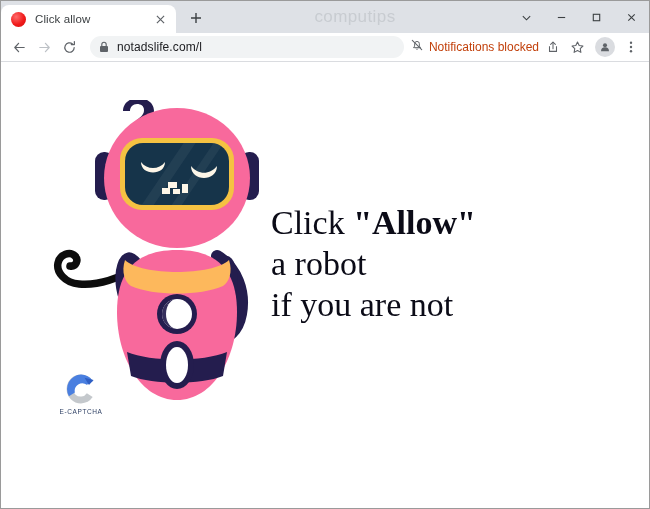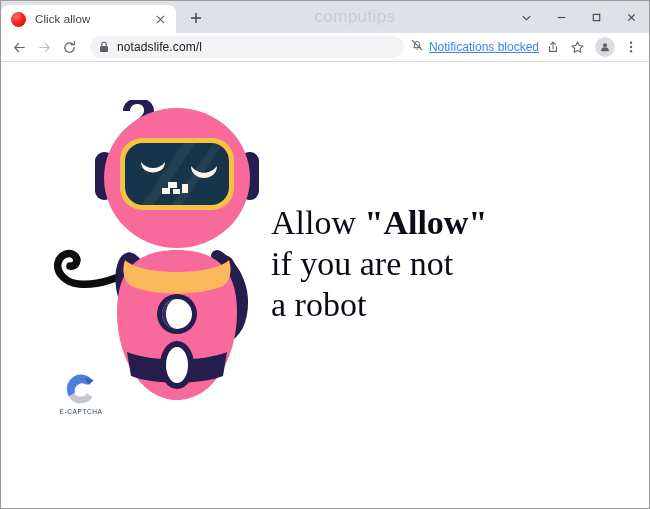--- a/index.html
+++ b/index.html
@@ -182,24 +182,23 @@
 
   .notif-chip {
     display: flex;
     align-items: center;
     flex: 0 0 auto;
     margin-right: 2px;
     color: #5f6368;
   }
   .notif-label {
     font-size: 12px;
-    color: #3b82f6;
+    color: #c2410c;
     margin-left: 5px;
     white-space: nowrap;
-    text-decoration: underline;
   }
 
   .tb-icon {
     width: 24px;
     height: 24px;
     display: flex;
     align-items: center;
     justify-content: center;
     flex: 0 0 auto;
     color: #5f6368;
@@ -458,19 +457,19 @@
         <svg viewBox="0 0 40 40" width="36" height="36" aria-hidden="true">
           <path d="M20 4 A16 16 0 1 0 20 36 A16 16 0 0 0 33 29 L26.5 24.6 A8.4 8.4 0 1 1 26.5 15.4 L33 11 A16 16 0 0 0 20 4 Z" fill="#c4c8cc"></path>
           <path d="M20 4 A16 16 0 0 0 6.6 28 L13.2 23.8 A8.4 8.4 0 0 1 26.5 15.4 L33 11 A16 16 0 0 0 20 4 Z" fill="#4a7fe0"></path>
           <path d="M24 7.6 L34 10 L28.8 15.6 Z" fill="#2f5fc4"></path>
         </svg>
       </div>
       <div class="captcha-label">E-CAPTCHA</div>
     </div>
 
     <div class="headline">
-      <div><span>Allow </span><span class="strong">"Allow"</span></div>
+      <div><span>Click </span><span class="strong">"Allow"</span></div>
+      <div>a robot</div>
       <div>if you are not</div>
-      <div>a robot</div>
     </div>
 
   </div>
 </div>
 
 </body></html>

